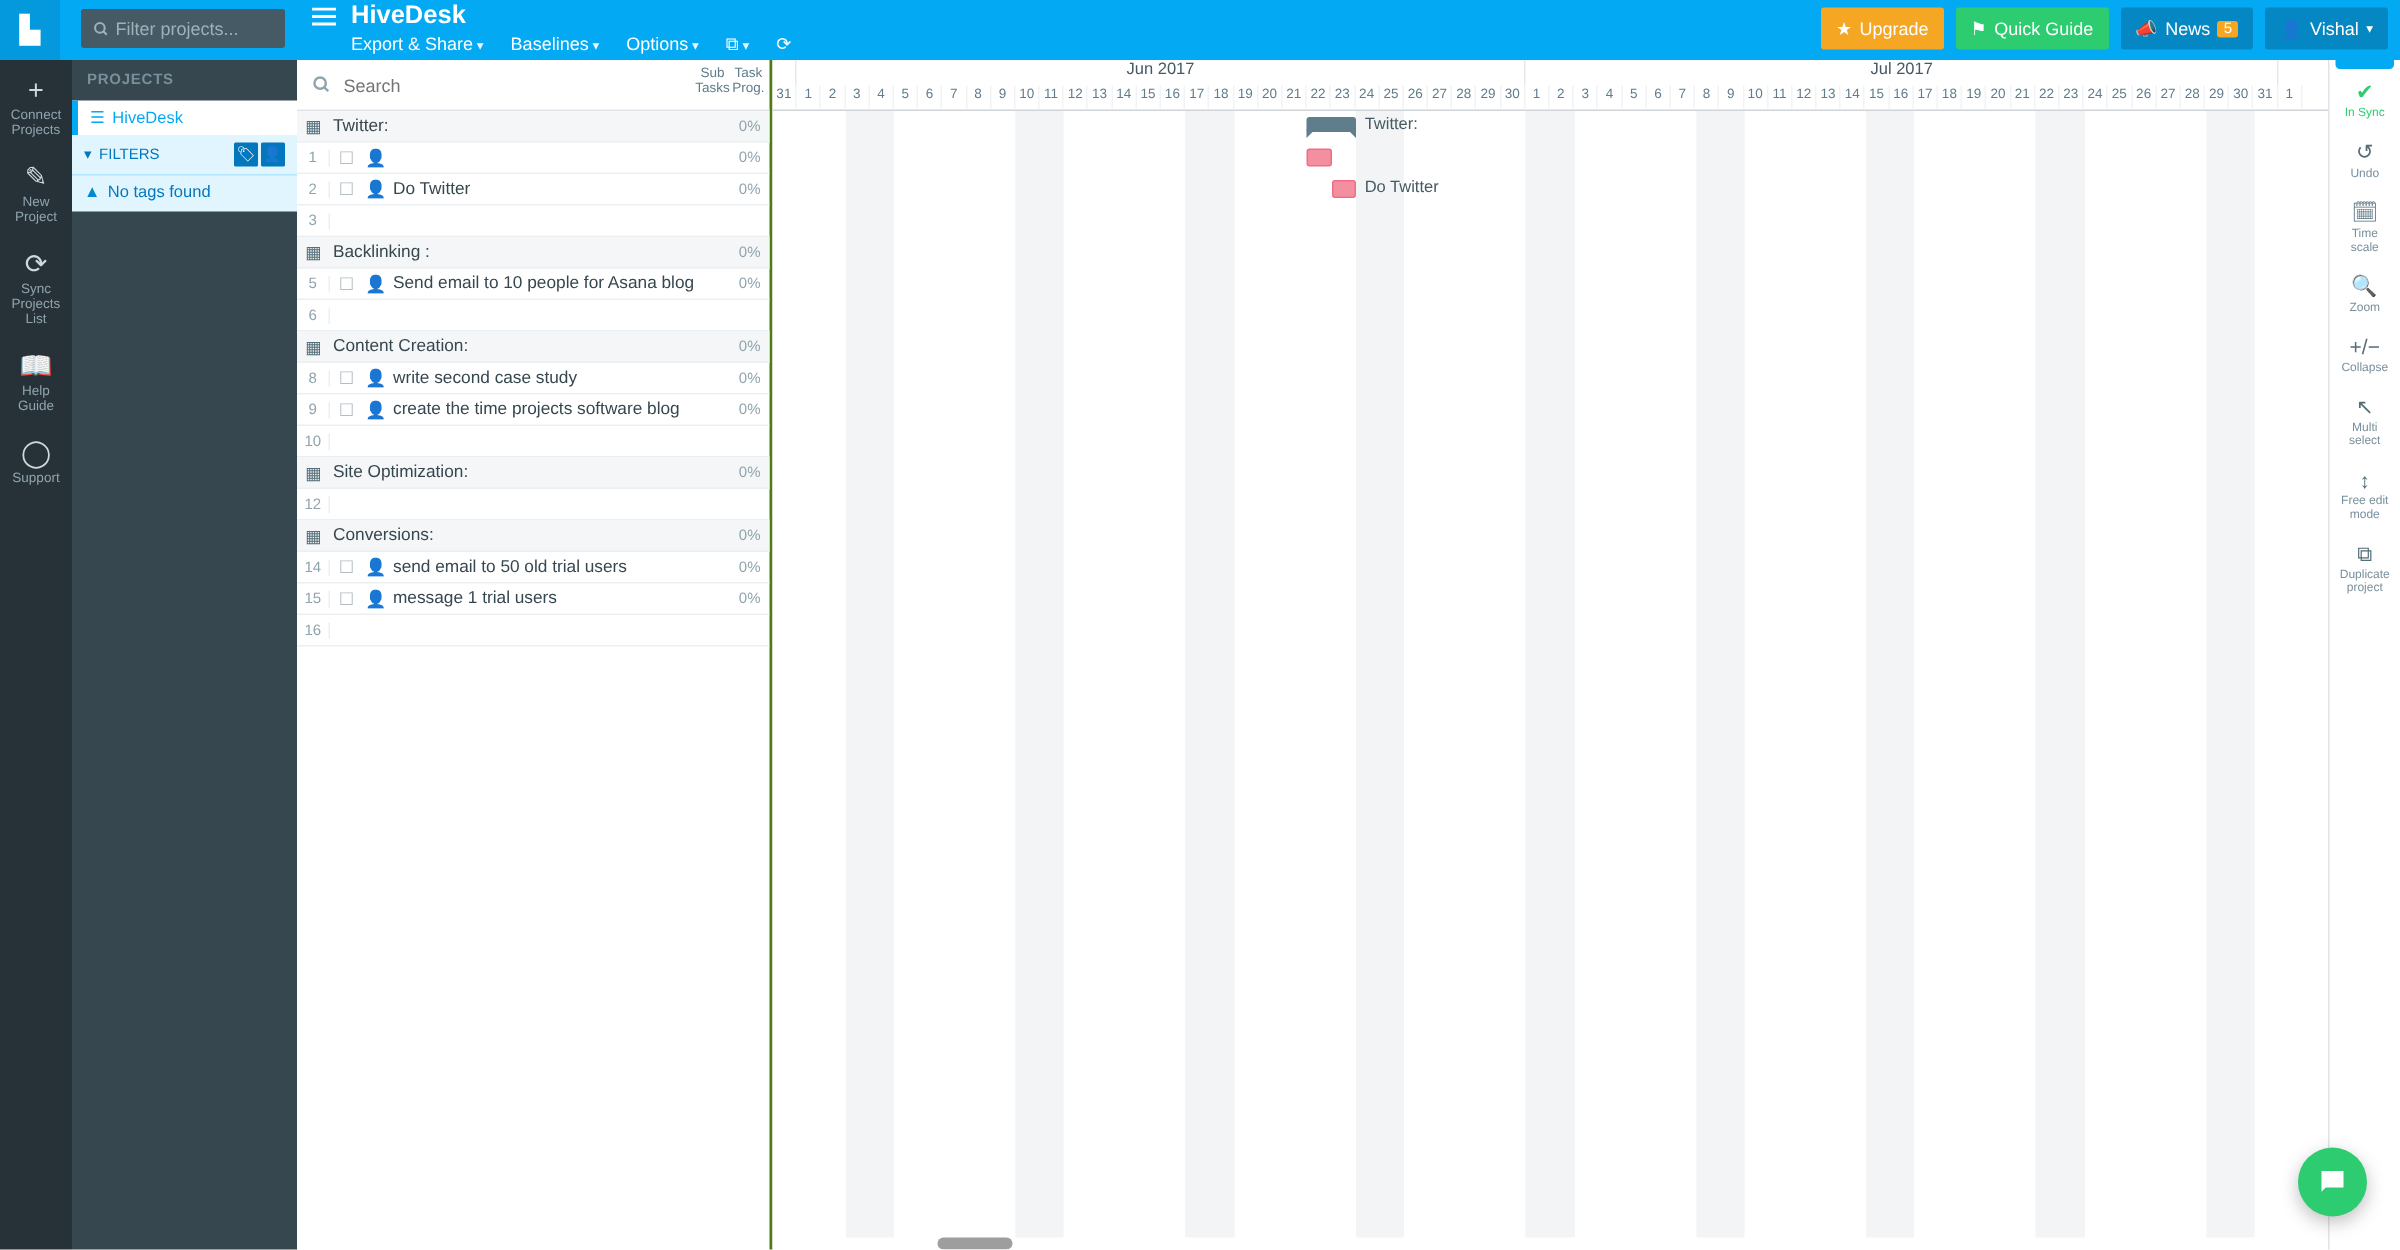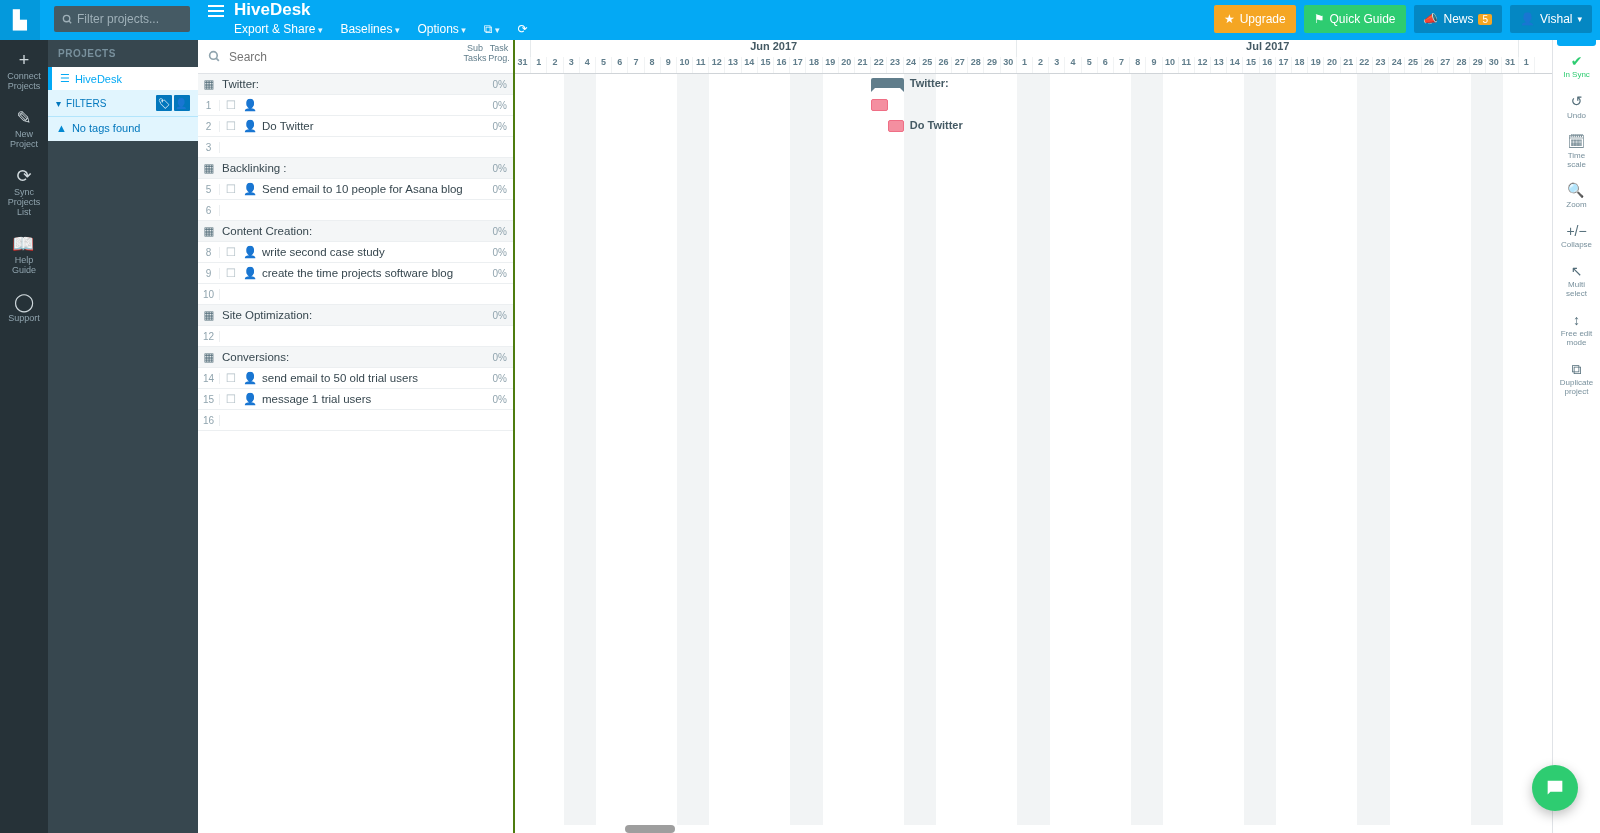--- a/index.html
+++ b/index.html
@@ -53,21 +53,21 @@
 .row { height: 21px; display: flex; align-items: center; border-bottom: 1px solid #eceff1; font-size: 11.5px; color: #37474f; }
 .row .num { width: 22px; text-align: center; color: #90a4ae; font-size: 10px; border-right:1px solid #eceff1; }
 .row.group { background: #f4f6f7; font-weight:500; }
 .row.group .toggle { width: 22px; text-align:center; color:#546e7a; }
 .row .chk { width: 22px; text-align:center; color:#b0bec5; }
 .row .avatar { width: 18px; text-align:center; color:#455a64; }
 .row .label { flex:1; padding-left:2px; white-space:nowrap; overflow:hidden; text-overflow:ellipsis; }
 .row .pct { width:28px; text-align:right; padding-right:6px; color:#90a4ae; font-size:10px; }
 
 
-.gantt { position:absolute; left:515px; top:40px; right:48px; bottom:0; background:#fff; overflow:hidden;font-weight:bold;}
+.gantt { position:absolute; left:515px; top:40px; right:48px; bottom:0; background:#fff; overflow:hidden;}
 .gantt .months { height:17px; display:flex; font-size:11px; color:#455a64; }
 .gantt .months div { border-right:1px solid #e6eaec; text-align:center;}
 .gantt .days { height:17px; display:flex; font-size:9px; color:#607d8b; border-bottom:1px solid #d0d4d8;}
 .gantt .days div { width:16.2px; text-align:center; border-right:1px solid #f1f3f4; flex:none;}
 .gantt .chart { position:absolute; top:34px; left:0; right:0; bottom:8px; }
 .gantt .stripes { position:absolute; inset:0; }
 .gantt .stripe { position:absolute; top:0; bottom:0; background:#f2f4f5; }
 .gantt .bar { position:absolute; height:12px; border-radius:2px; }
 .gantt .bar.pink { background:#f48fa0; border:1px solid #ef6e85; }
 .gantt .bar.summary { background:#607d8b; height:10px; }

